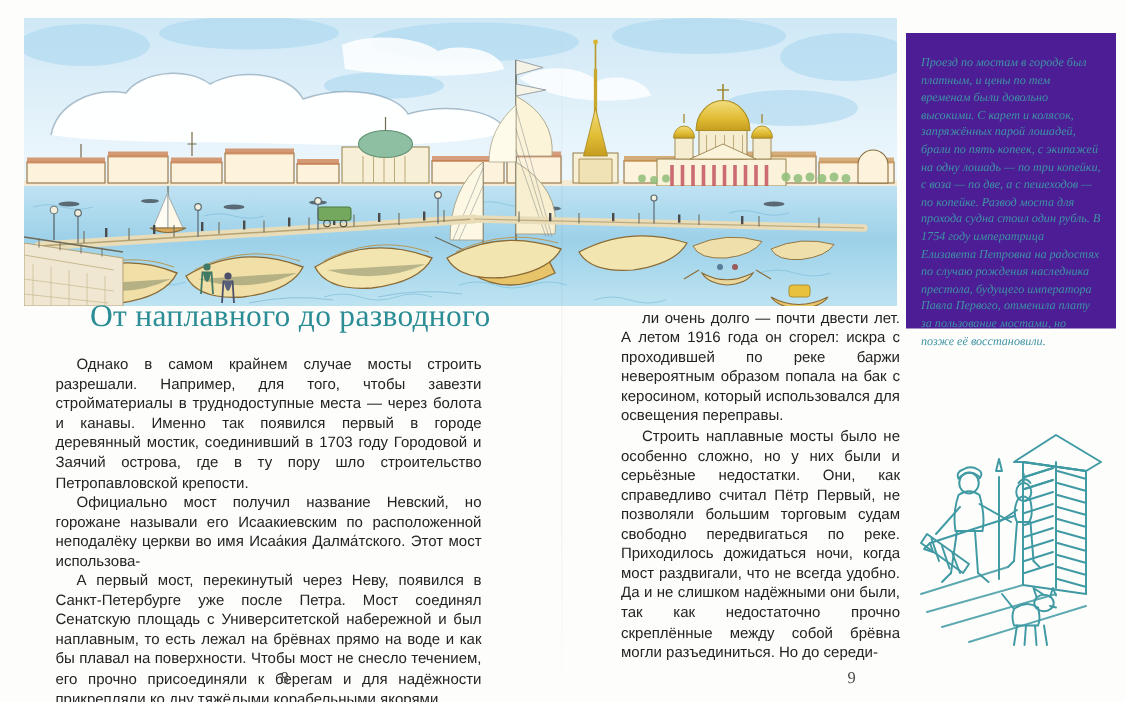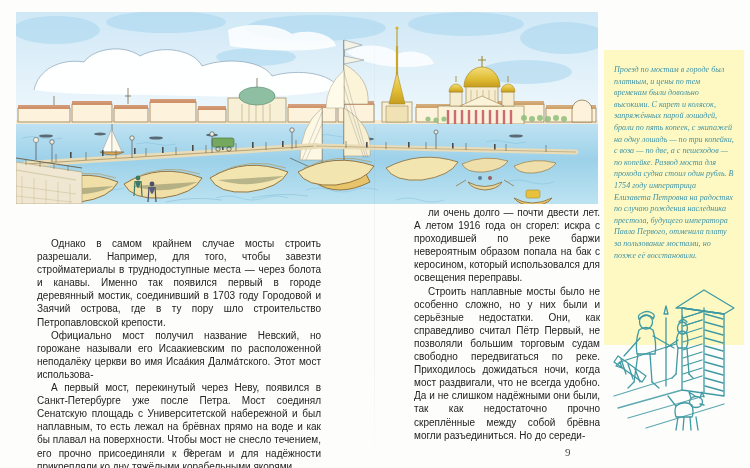--- a/index.html
+++ b/index.html
@@ -45,25 +45,24 @@
     color:#232323;
     text-align:justify;
   }
   .col p{margin:0 0 0 0; text-indent:14px;}
   .col-left{ left:37px; top:237px; width:284px;}
   .col-right{ left:414px; top:206px; width:186px;}
 
   
   .note{
     position:absolute;
-    left:604px; top:22px; width:140px; height:295px;
-    background:#fef9c3;
+    left:604px; top:22px; width:140px; height:197px;
+    background:#4c1d95;
     box-sizing:border-box;
     padding:14px 10px 8px 10px;
-    margin-top:28px;
   }
   .note-text{
     font-family:"Liberation Serif", serif;
     font-style:italic;
     font-size:8.1px;
     line-height:11.6px;
     color:#3f93a4;
     text-align:left;
   }
 
@@ -418,20 +417,21 @@
 
       <g stroke="#7fb7d3" stroke-width=".6" opacity=".8" fill="none">
         <path d="M150 190 q28 -6 56 -2"></path>
         <path d="M236 186 q28 -6 56 -2"></path>
       </g>
     </svg>
   </div>
 
   <div class="gutter"></div>
 
+  <div class="headline">От наплавного до разводного</div>
 
   <div class="col col-left">
     <p>Однако в самом крайнем случае мосты строить разрешали. Например, для того, чтобы завезти стройматериалы в труднодоступные места — через болота и канавы. Именно так появился первый в городе деревянный мостик, соединивший в 1703 году Городовой и Заячий острова, где в ту пору шло строительство  Петропавловской крепости.</p>
     <p>Официально мост получил название Невский, но горожане называли его Исаакиевским по расположенной неподалёку церкви во имя Исаа́кия Далма́тского. Этот мост использова-</p>
     <p>А первый мост, перекинутый через Неву, появился в Санкт-Петербурге уже после Петра. Мост соединял Сенатскую площадь с Университетской набережной и был наплавным, то есть лежал на брёвнах прямо на воде и как бы плавал на поверхности. Чтобы мост не снесло течением, его прочно присоединяли к берегам и для надёжности прикрепляли ко дну тяжёлыми корабельными якорями.</p>
   </div>
 
   <div class="col col-right">
     <p>ли очень долго — почти двести лет. А летом 1916 года он сгорел: искра с проходившей по реке баржи невероятным образом попала на бак с керосином, который использовался для освещения переправы.</p>
     <p>Строить наплавные мосты было не особенно сложно, но у них были и серьёзные недостатки. Они, как справедливо считал Пётр Первый, не позволяли большим торговым судам свободно передвигаться по реке. Приходилось дожидаться ночи, когда мост раздвигали, что не всегда удобно. Да и не слишком надёжными они были, так как недостаточно прочно скреплённые между собой брёвна могли разъединиться. Но до середи-</p>

